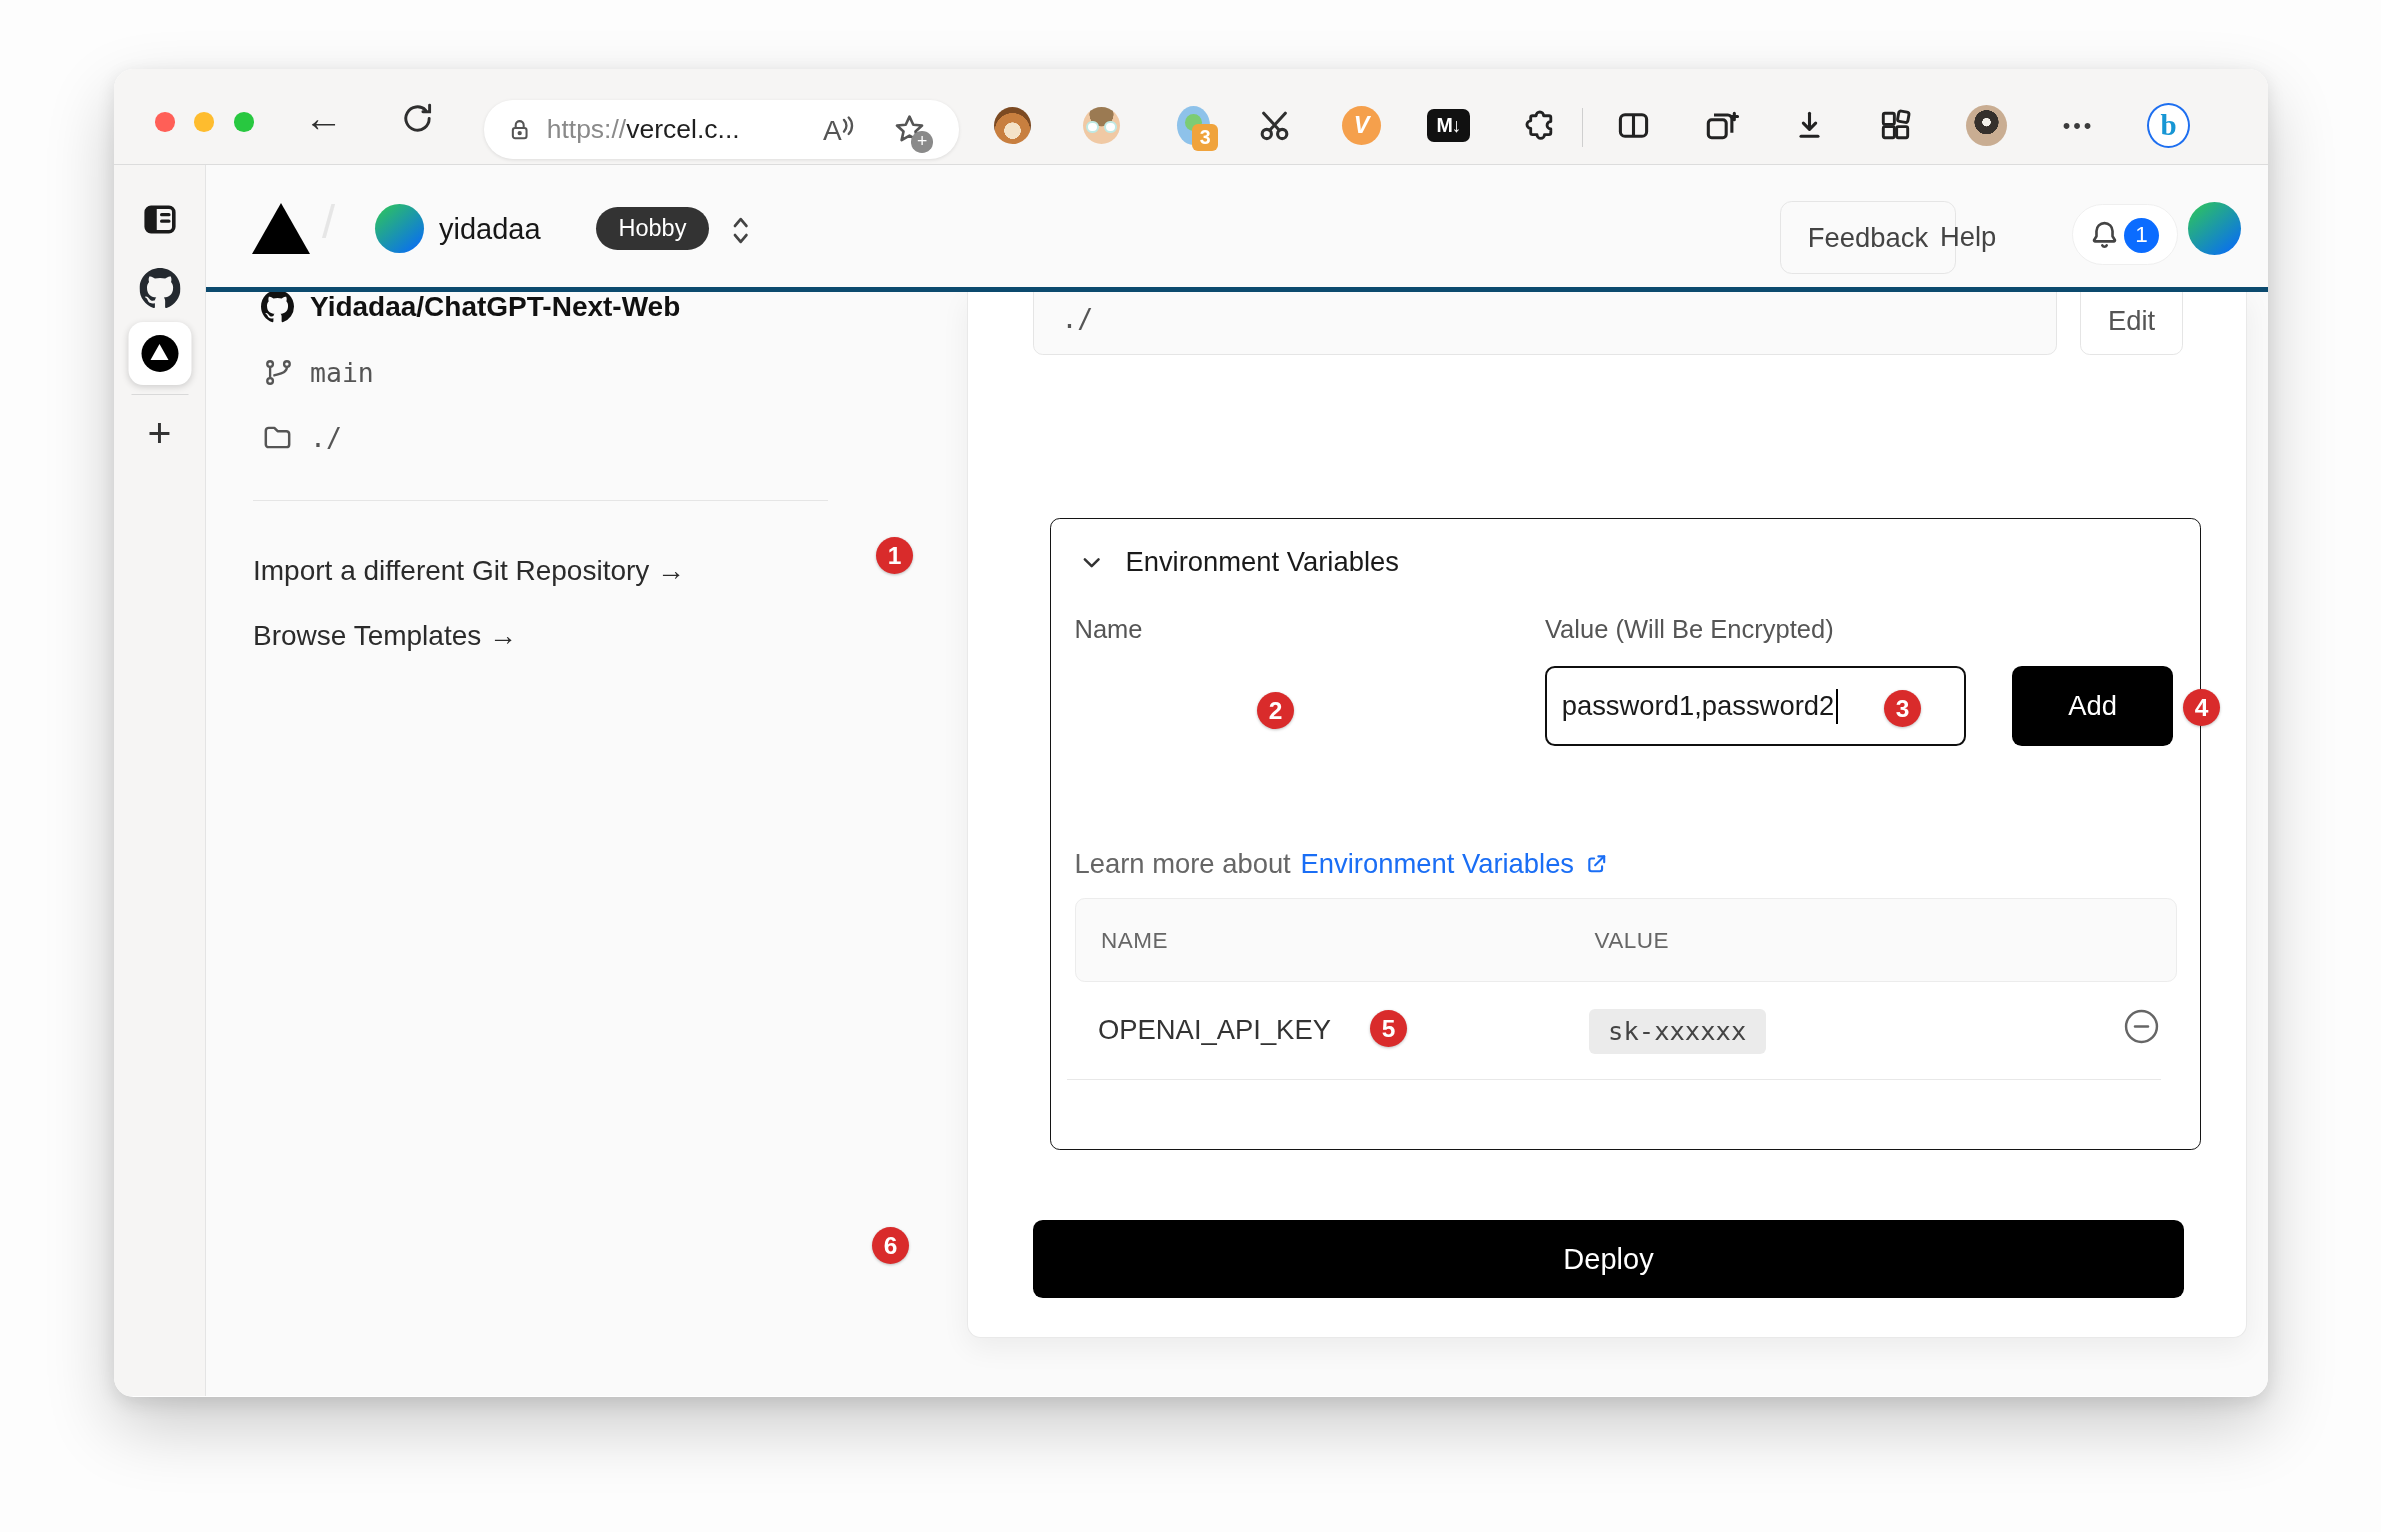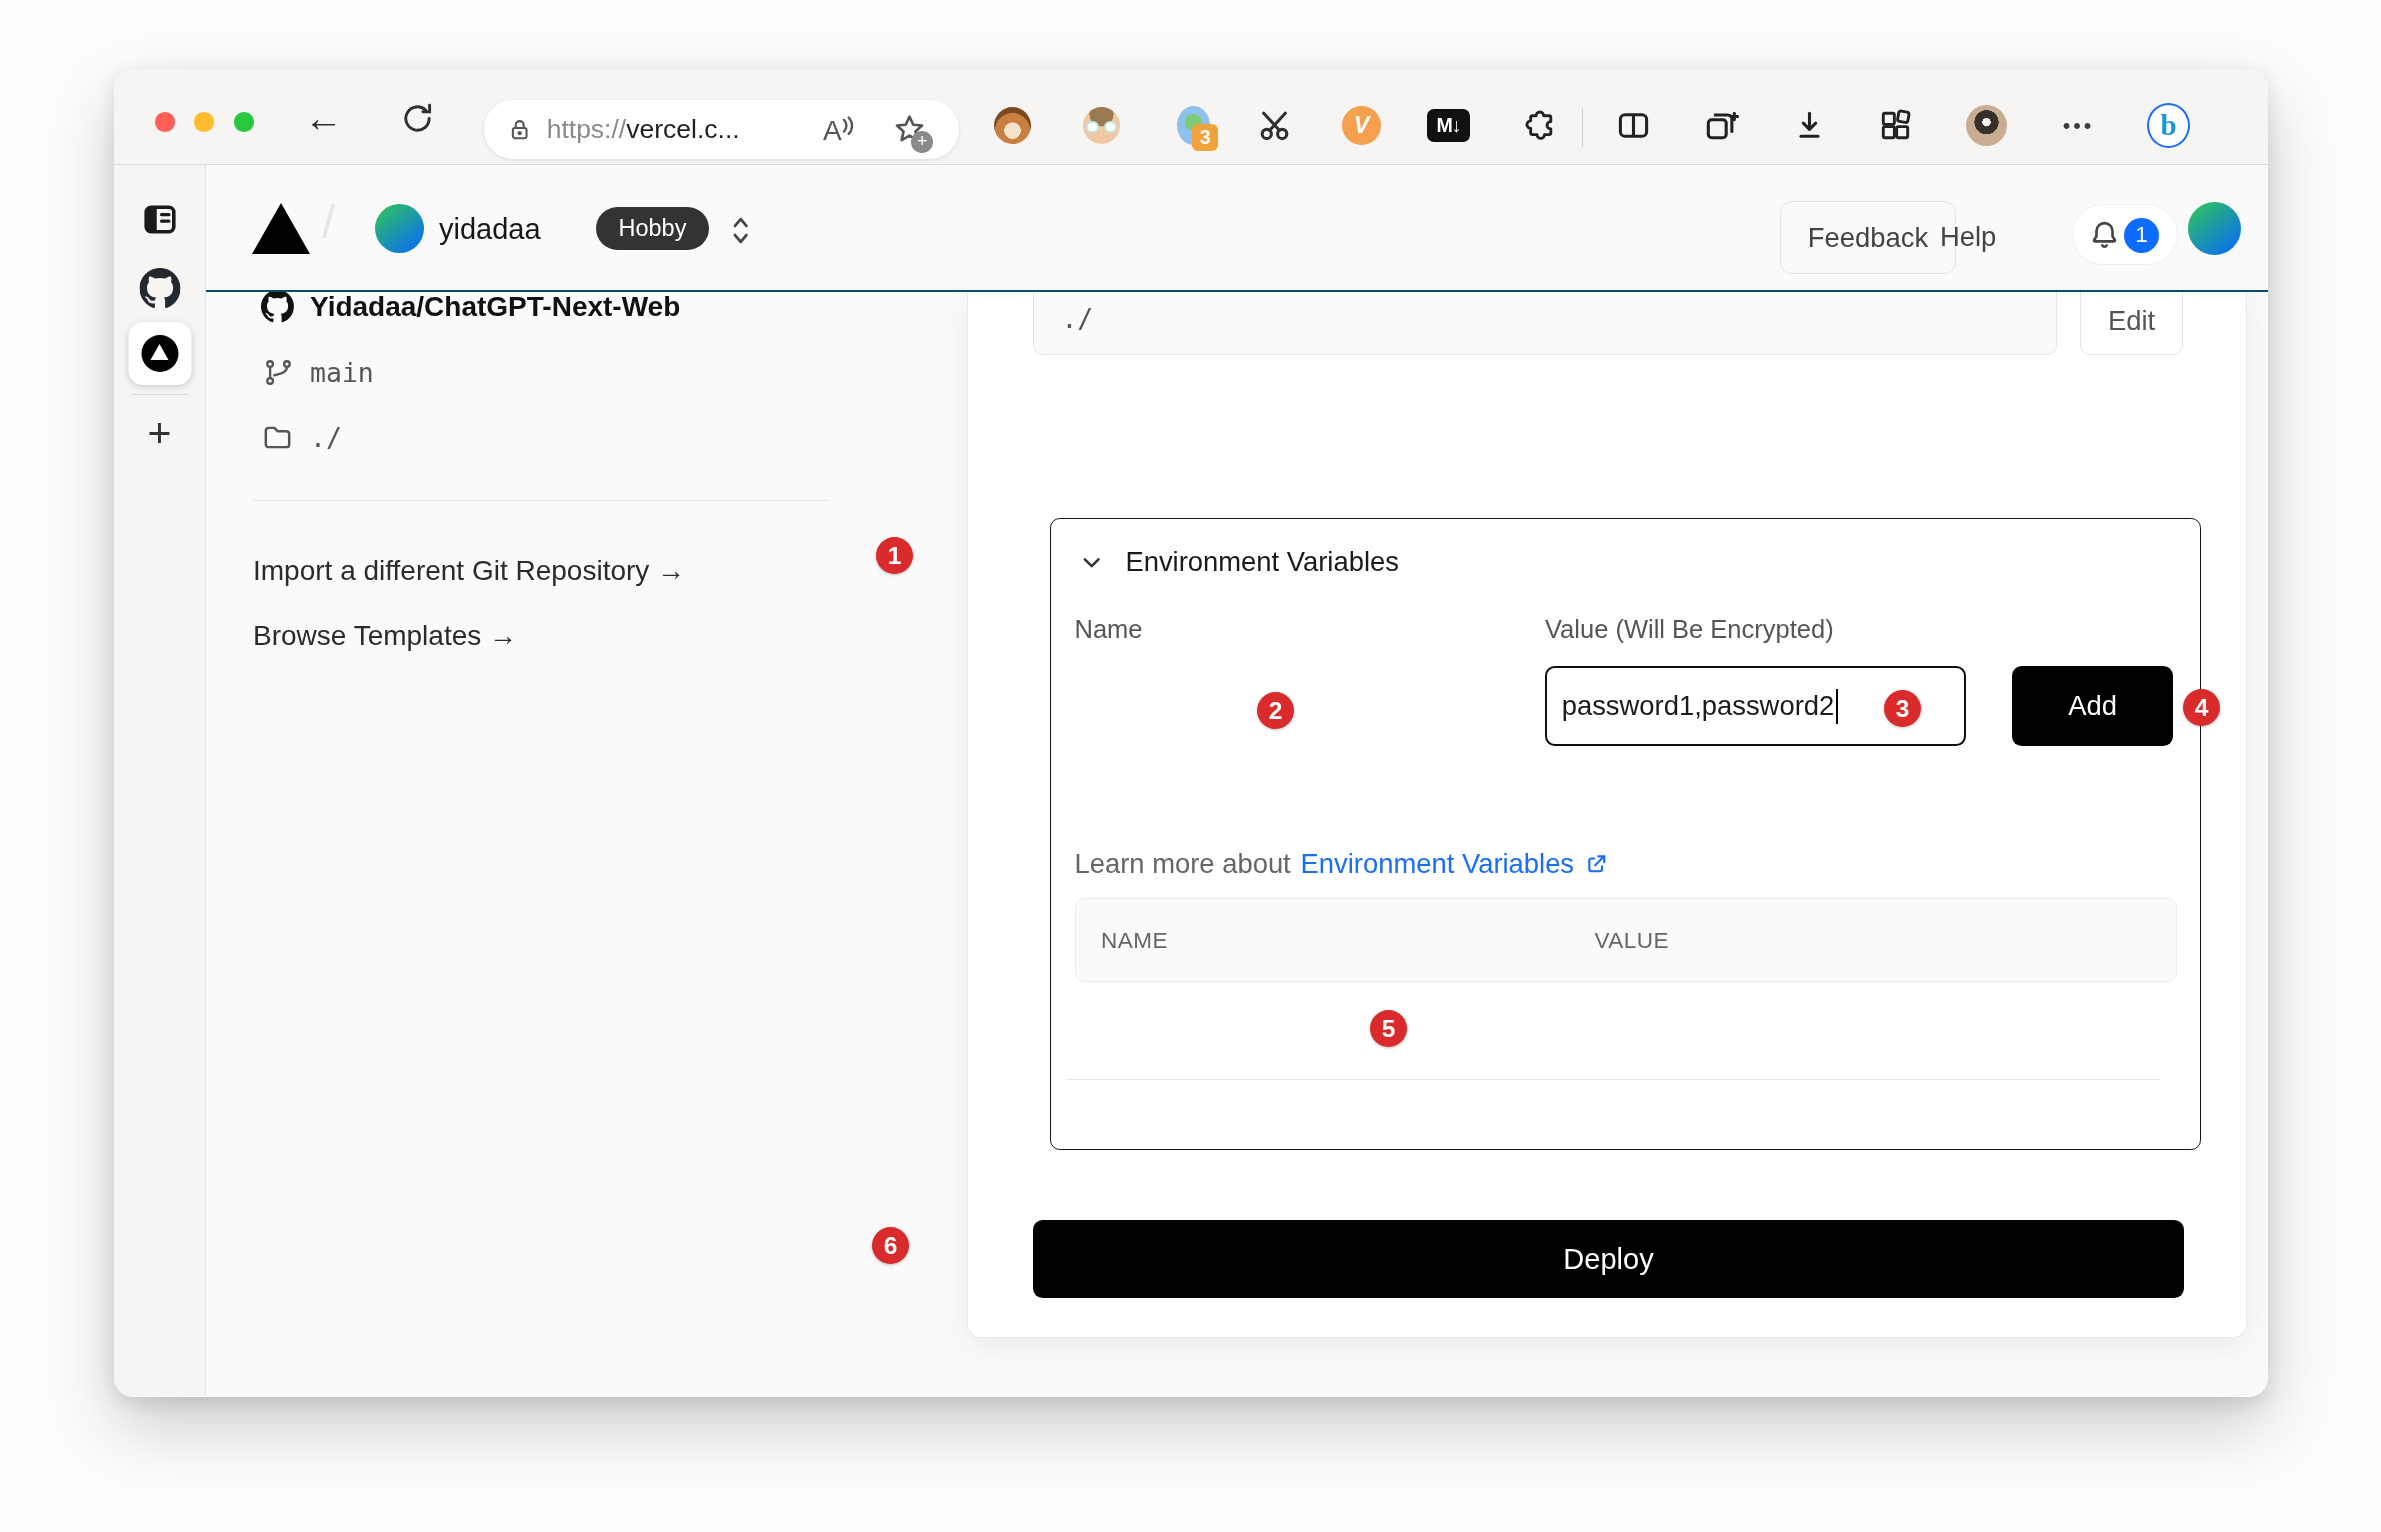--- a/index.html
+++ b/index.html
@@ -65,21 +65,21 @@
   .sb-github { top:102px; width:43px; height:43px; }
   .active-tile { top:157px; width:63px; height:63px; background:#fff; border-radius:14.7px;
     box-shadow:0 2px 7.8px rgba(0,0,0,.16); }
   .active-tile .vc { width:37px; height:37px; border-radius:50%; background:#000; display:flex; align-items:center; justify-content:center; }
   .active-tile .vc .tri { width:0; height:0; border-left:9.8px solid transparent; border-right:9.8px solid transparent; border-bottom:16.7px solid #fff; margin-top:-2.9px; }
   .sb-divider { top:229px; width:57px; height:1px; background:#d9d9d9; position:absolute; left:50%; transform:translateX(-50%); }
   .sb-plus { top:247px; width:43px; height:43px; color:#333; font-size:41px; font-weight:300; line-height:39px; }
 
   
   .page { position:relative; flex:1; background:#fafafa; overflow:hidden; }
-  .vheader { position:absolute; left:0; top:0; right:0; height:127px; background:#fafafa; border-bottom:2px solid #0c4a6e; z-index:5; }
+  .vheader { position:absolute; left:0; top:0; right:0; height:127px; background:#fafafa; border-bottom:5px solid #0c4a6e; z-index:5; }
   .tri-logo { position:absolute; left:46px; top:38px; width:0; height:0;
     border-left:29px solid transparent; border-right:29px solid transparent; border-bottom:51px solid #000; }
   .crumb-slash { position:absolute; left:116px; top:29px; font-size:47px; color:#e6e6e6; font-weight:300; }
   .team-avatar { position:absolute; left:169px; top:39px; width:49px; height:49px; border-radius:50%;
     background:linear-gradient(140deg,#2fc45c 5%,#0a6ff0 90%); }
   .team-name { position:absolute; left:233px; top:48px; font-size:29px; font-weight:500; color:#171717; }
   .plan-pill { position:absolute; left:390px; top:42px; height:43px; padding:0 22.5px; border-radius:979px;
     background:#333; color:#fff; font-size:23.5px; line-height:43px; }
   .selector { position:absolute; left:521px; top:49px; }
   .feedback-btn { position:absolute; left:1574px; top:36px; width:176px; height:73px; border:1px solid #e5e5e5;
@@ -379,20 +379,30 @@
               <path d="M9.5 7H7a2 2 0 0 0-2 2v8a2 2 0 0 0 2 2h8a2 2 0 0 0 2-2v-2.5"></path>
                 <path d="M13.5 5H19v5.5"></path>
                 <path d="M19 5l-8.5 8.5"></path>
             </svg>
           </div>
 
           <div class="env-thead">
             <span class="th th-name">NAME</span>
             <span class="th th-value">VALUE</span>
           </div>
+          <div class="env-row">
+            <span class="row-name">OPENAI_API_KEY</span>
+            <span class="chip mono">sk-xxxxxx</span>
+            <span class="row-remove">
+              <svg width="39" height="39" viewBox="0 0 24 24" fill="none" stroke="#666" stroke-width="1.5" stroke-linecap="round">
+                <circle cx="12" cy="12" r="9.5"></circle>
+                  <path d="M8 12h8"></path>
+              </svg>
+            </span>
+          </div>
           <div class="row-divider"></div>
         </div>
 
         <div class="deploy-btn">Deploy</div>
       </div>
 
       <div class="badge bg1">1</div>
       <div class="badge bg2">2</div>
       <div class="badge bg3">3</div>
       <div class="badge bg4">4</div>

